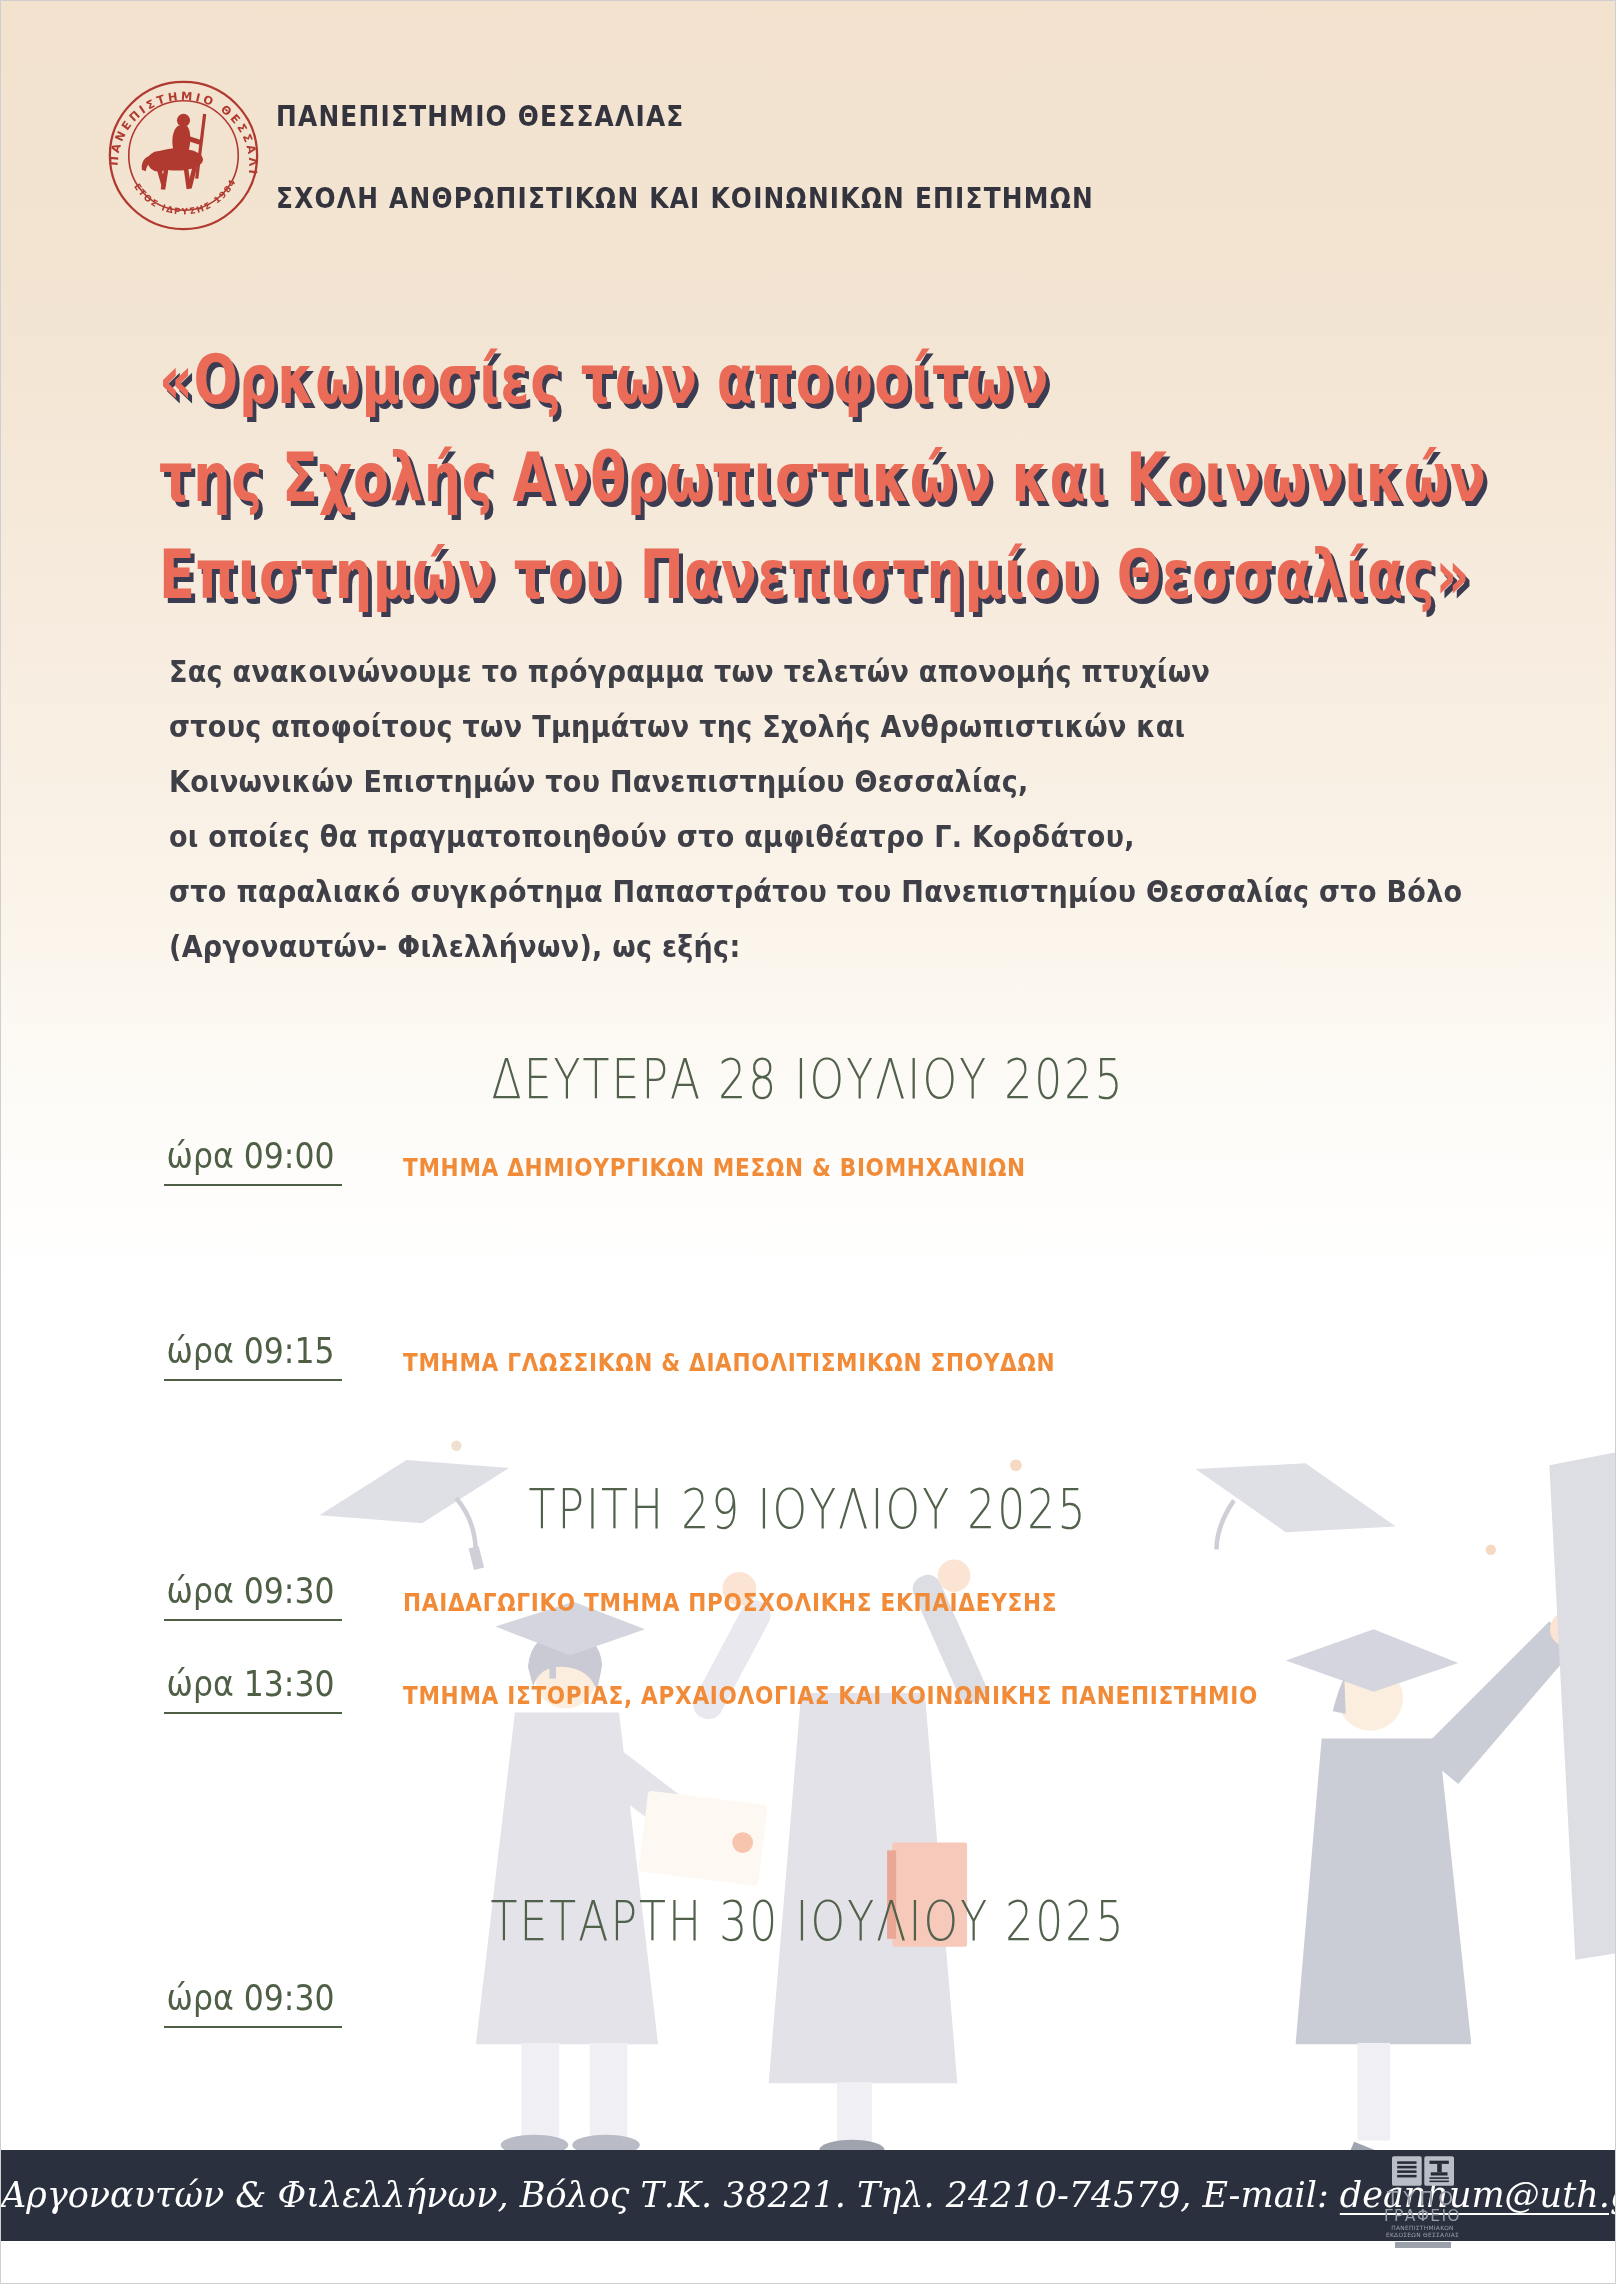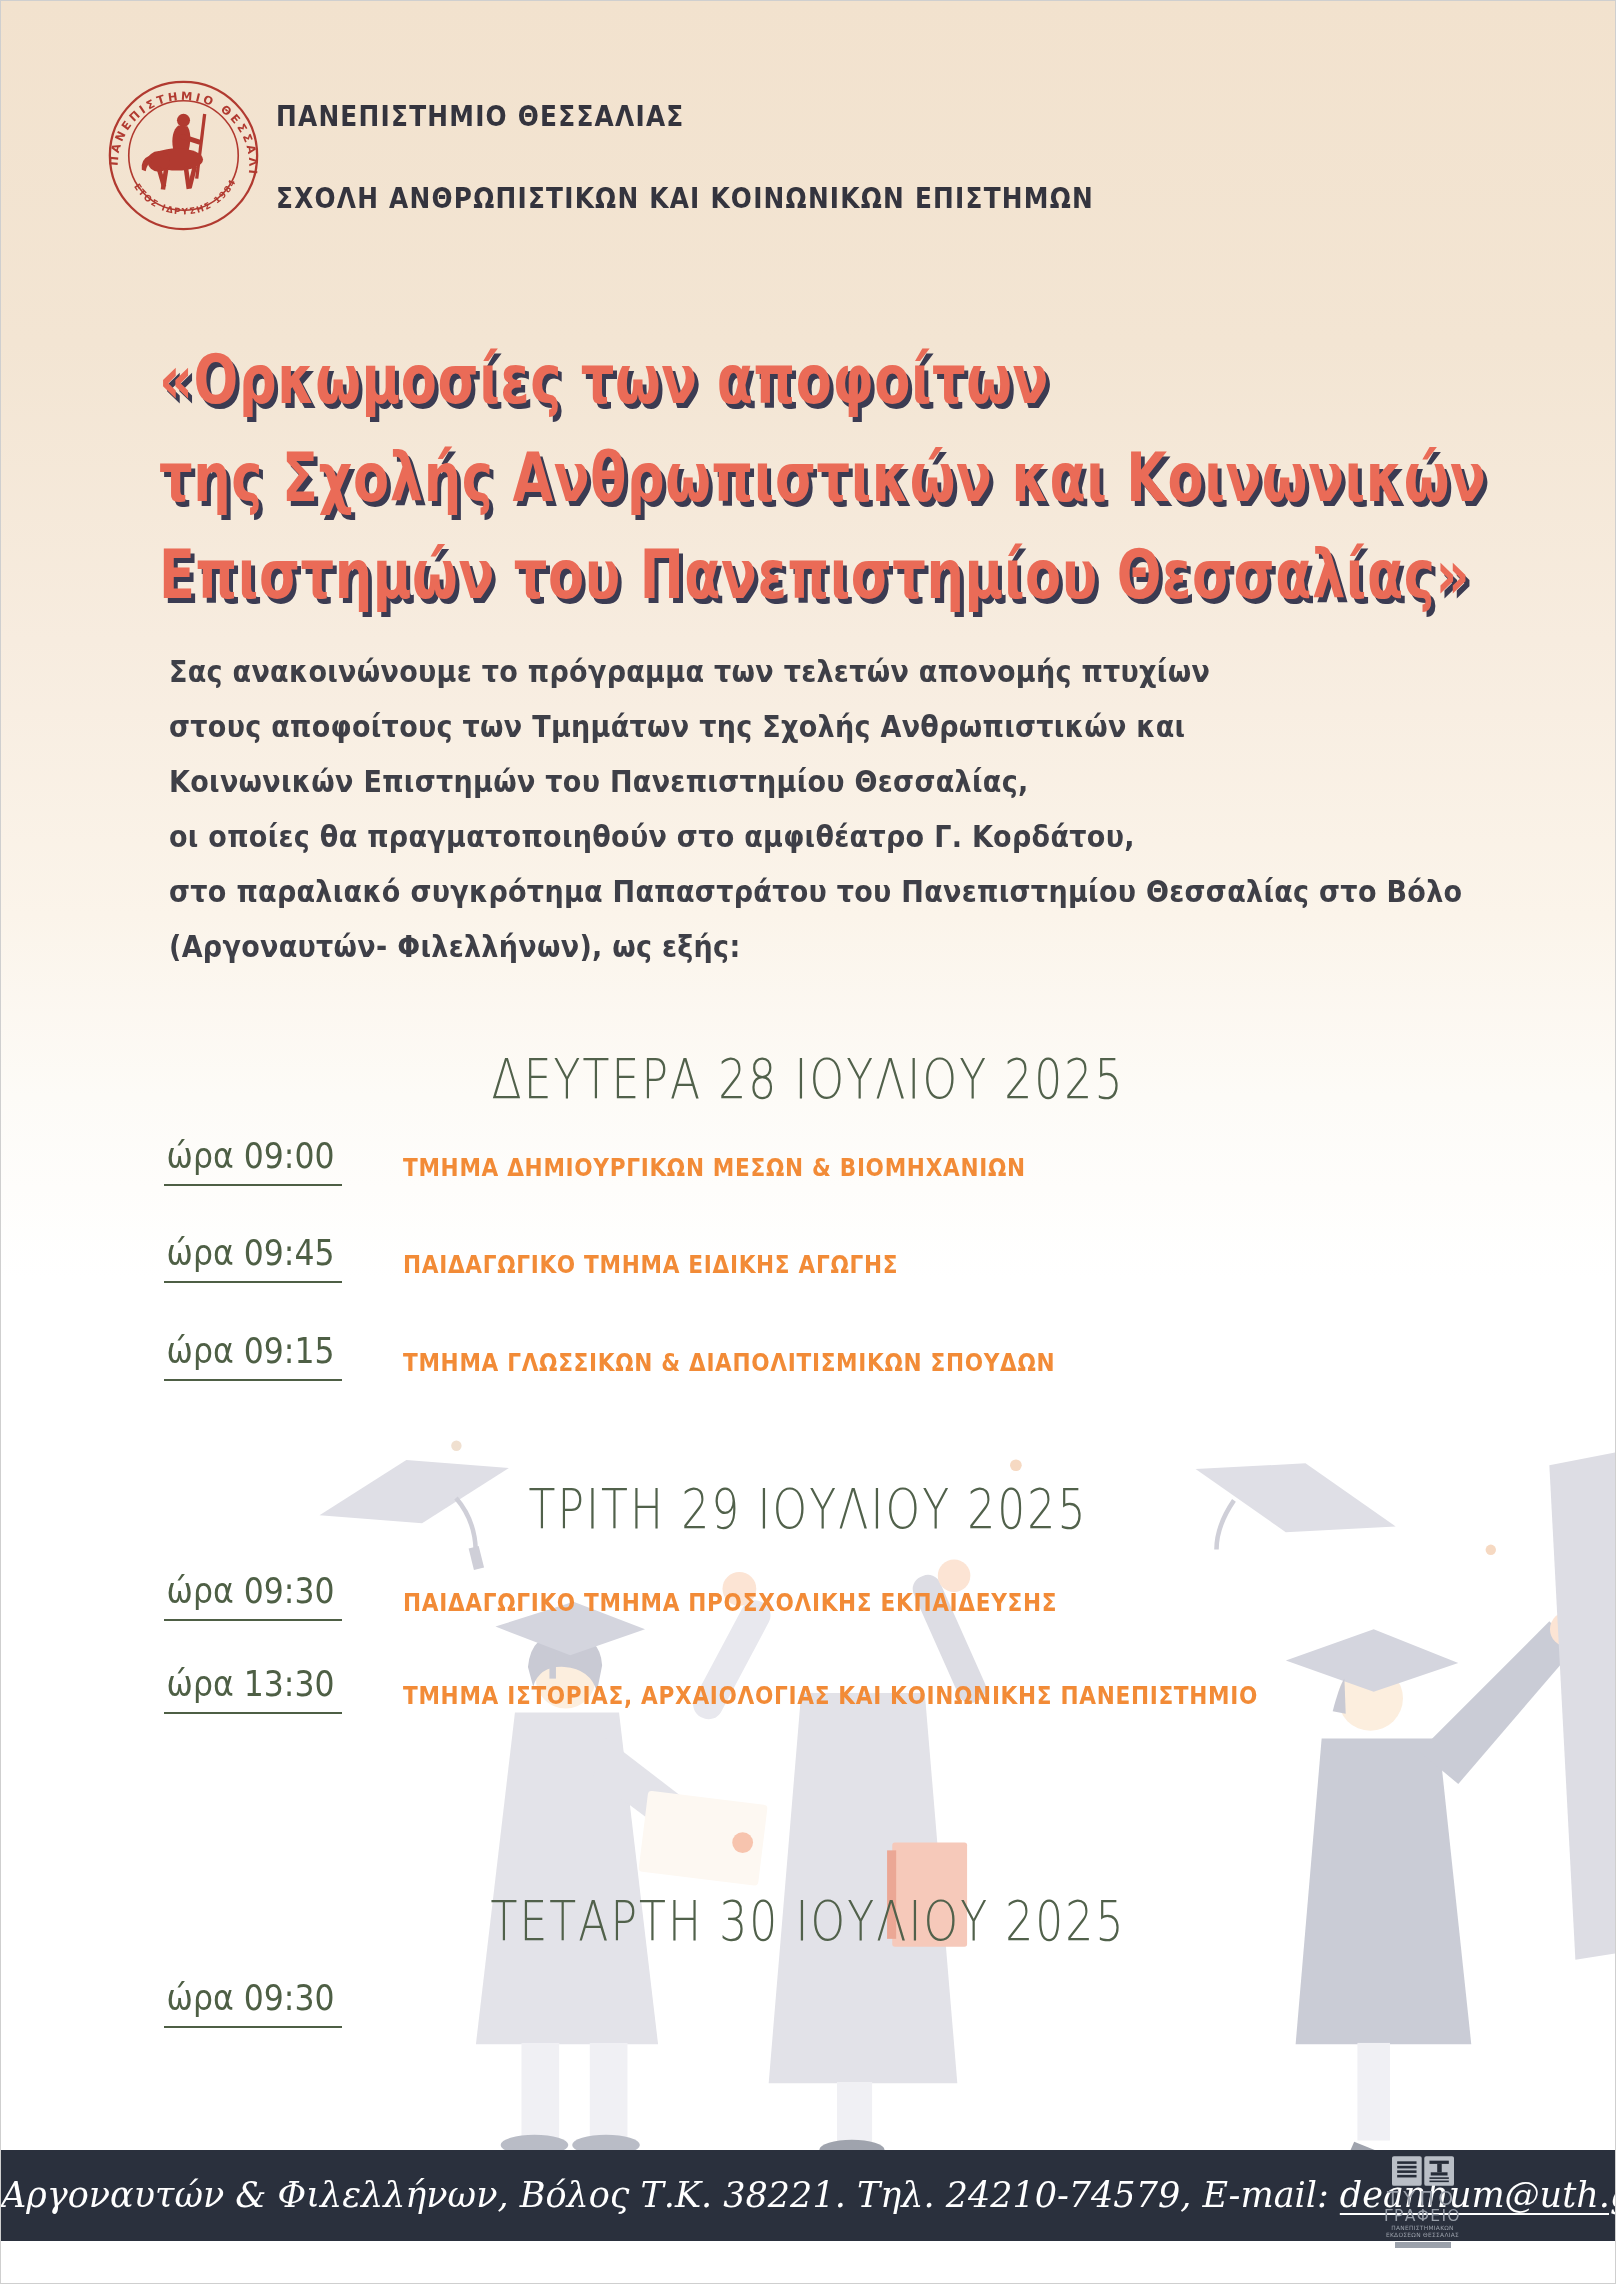--- a/index.html
+++ b/index.html
@@ -141,24 +141,20 @@
 Κοινωνικών Επιστημών του Πανεπιστημίου Θεσσαλίας,
 οι οποίες θα πραγματοποιηθούν στο αμφιθέατρο Γ. Κορδάτου,
 στο παραλιακό συγκρότημα Παπαστράτου του Πανεπιστημίου Θεσσαλίας στο Βόλο
 (Αργοναυτών- Φιλελλήνων), ως εξής:</div>
 
   <div class="abs cond date-head" style="top:1046px;z-index:1;">ΔΕΥΤΕΡΑ 28 ΙΟΥΛΙΟΥ 2025</div>
   <div class="abs row" style="top:1135px;z-index:1;">
     <span class="cond time">ώρα 09:00</span>
     <span class="cond dept">ΤΜΗΜΑ ΔΗΜΙΟΥΡΓΙΚΩΝ ΜΕΣΩΝ &amp; ΒΙΟΜΗΧΑΝΙΩΝ</span>
   </div>
-  <div class="abs row" style="top:1232px;z-index:1;">
-    <span class="cond time">ώρα 09:45</span>
-    <span class="cond dept">ΠΑΙΔΑΓΩΓΙΚΟ ΤΜΗΜΑ ΕΙΔΙΚΗΣ ΑΓΩΓΗΣ</span>
-  </div>
   <div class="abs row" style="top:1330px;z-index:1;">
     <span class="cond time">ώρα 09:15</span>
     <span class="cond dept">ΤΜΗΜΑ ΓΛΩΣΣΙΚΩΝ &amp; ΔΙΑΠΟΛΙΤΙΣΜΙΚΩΝ ΣΠΟΥΔΩΝ</span>
   </div>
 
   <div class="abs cond date-head" style="top:1476px;z-index:1;">ΤΡΙΤΗ 29 ΙΟΥΛΙΟΥ 2025</div>
   <div class="abs row" style="top:1570px;z-index:1;">
     <span class="cond time">ώρα 09:30</span>
     <span class="cond dept">ΠΑΙΔΑΓΩΓΙΚΟ ΤΜΗΜΑ ΠΡΟΣΧΟΛΙΚΗΣ ΕΚΠΑΙΔΕΥΣΗΣ</span>
   </div>

